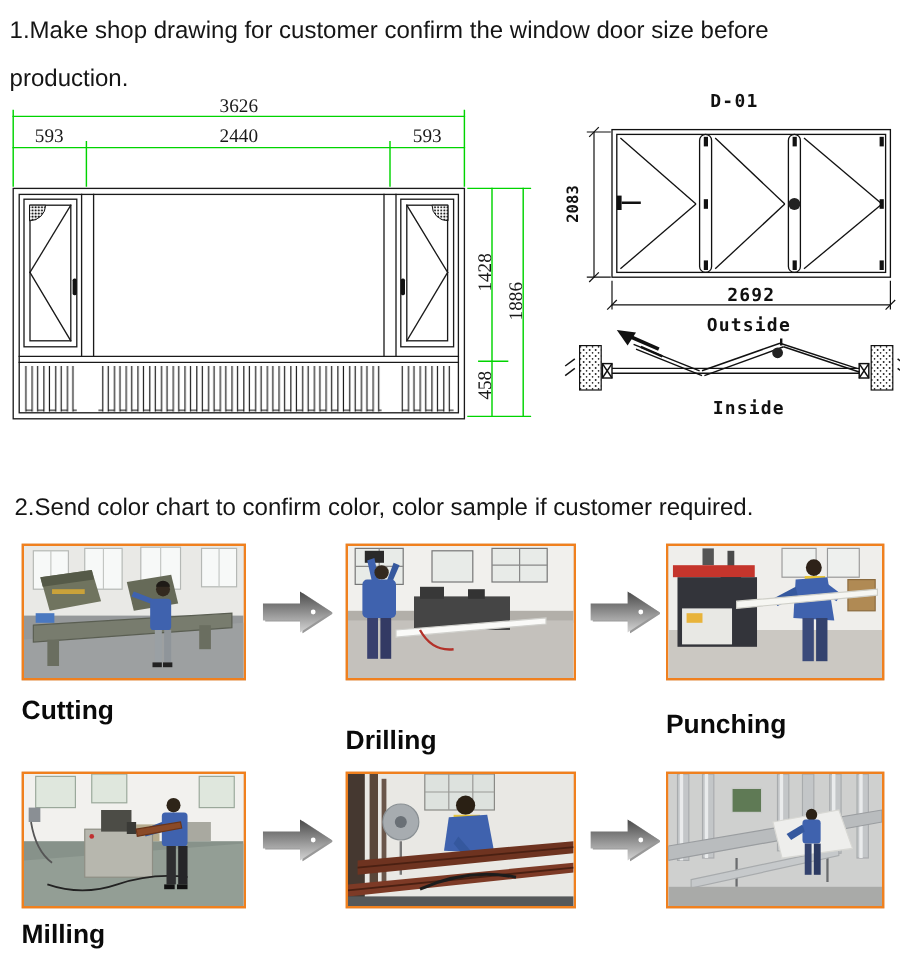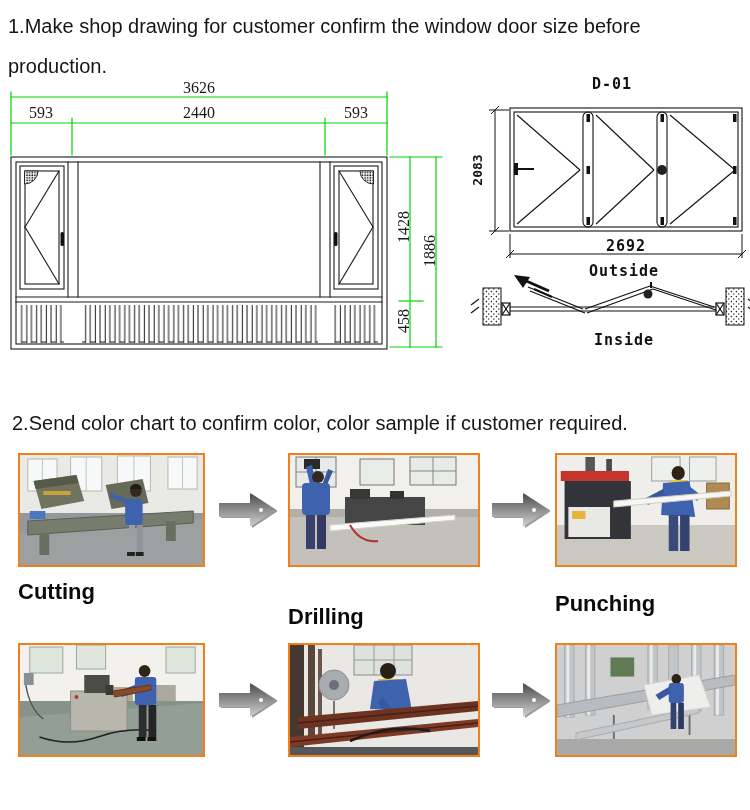--- a/index.html
+++ b/index.html
@@ -431,14 +431,15 @@
         <circle cx="126" cy="34" r="5" fill="#2c2216"></circle>
         <rect x="118" y="38" width="16" height="20" rx="3" fill="#3f62ae"></rect>
         <polygon points="118,42 104,50 108,55 120,48" fill="#35589e"></polygon>
         <rect x="120" y="58" width="6" height="26" fill="#33426e"></rect>
           <rect x="128" y="58" width="6" height="26" fill="#2c3a62"></rect>
       </g>
       <rect y="94" width="188" height="16" fill="#a9aaa8"></rect>
     </svg>
   </div>
 
+  <div class="plabel" style="left:18px;top:766px;width:187px;">Milling</div>
 
 </div>
 
 </body></html>

